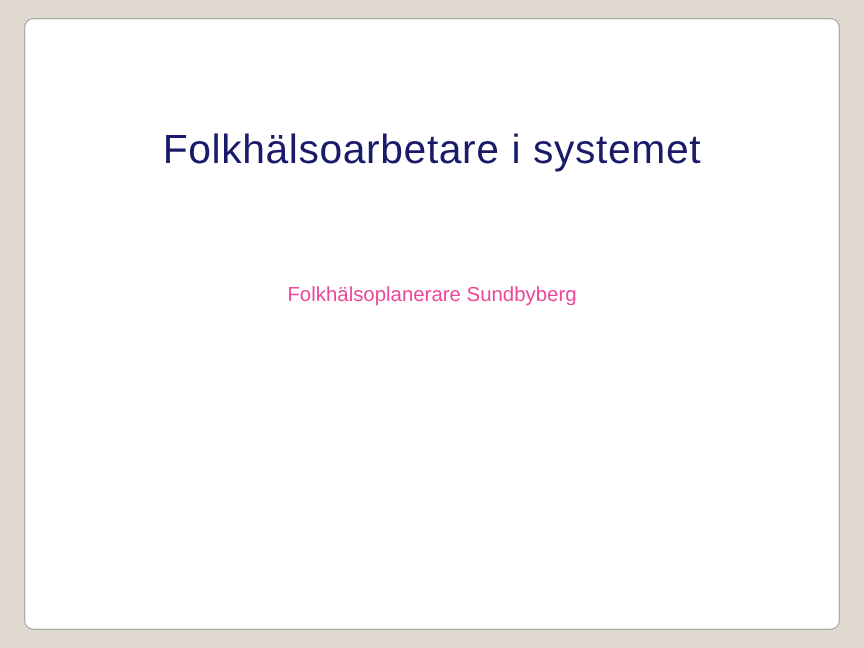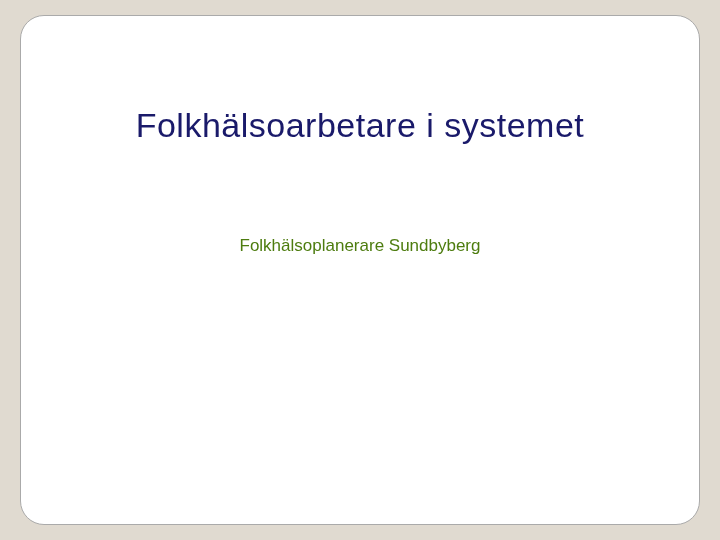--- a/index.html
+++ b/index.html
@@ -14,21 +14,21 @@
       display: flex;
       align-items: center;
       justify-content: center;
       font-family: Verdana, Geneva, sans-serif;
     }
     .slide-card {
       width: 680px;
       height: 510px;
       background-color: #ffffff;
       border: 1px solid #aaa;
-      border-radius: 24px;
+      border-radius: 8px;
       position: relative;
       padding: 0;
     }
     .title {
       position: absolute;
       top: 90px;
       left: 0;
       right: 0;
       text-align: center;
       font-size: 34px;
@@ -36,21 +36,21 @@
       font-weight: normal;
       letter-spacing: 0.5px;
     }
     .subtitle {
       position: absolute;
       top: 220px;
       left: 0;
       right: 0;
       text-align: center;
       font-size: 17px;
-      color: #4d7c0f;
+      color: #ec4899;
       font-weight: normal;
     }
   </style>
 </head>
 <body>
 
 <div class="slide-card">
   <div class="title">Folkhälsoarbetare i systemet</div>
   <div class="subtitle">Folkhälsoplanerare Sundbyberg</div>
 </div>

